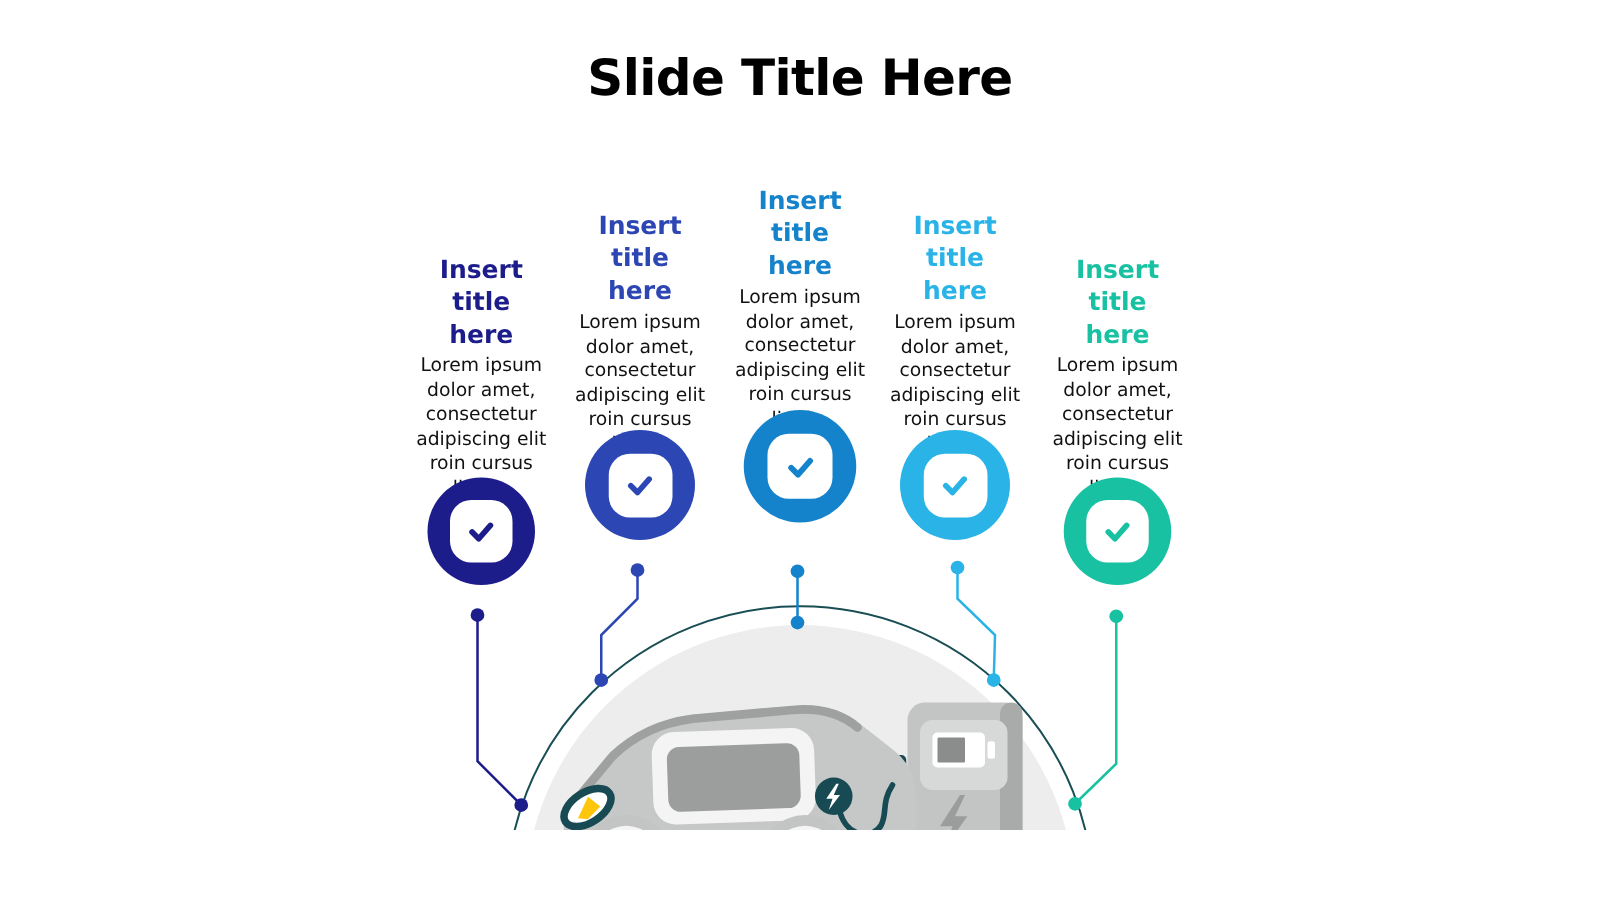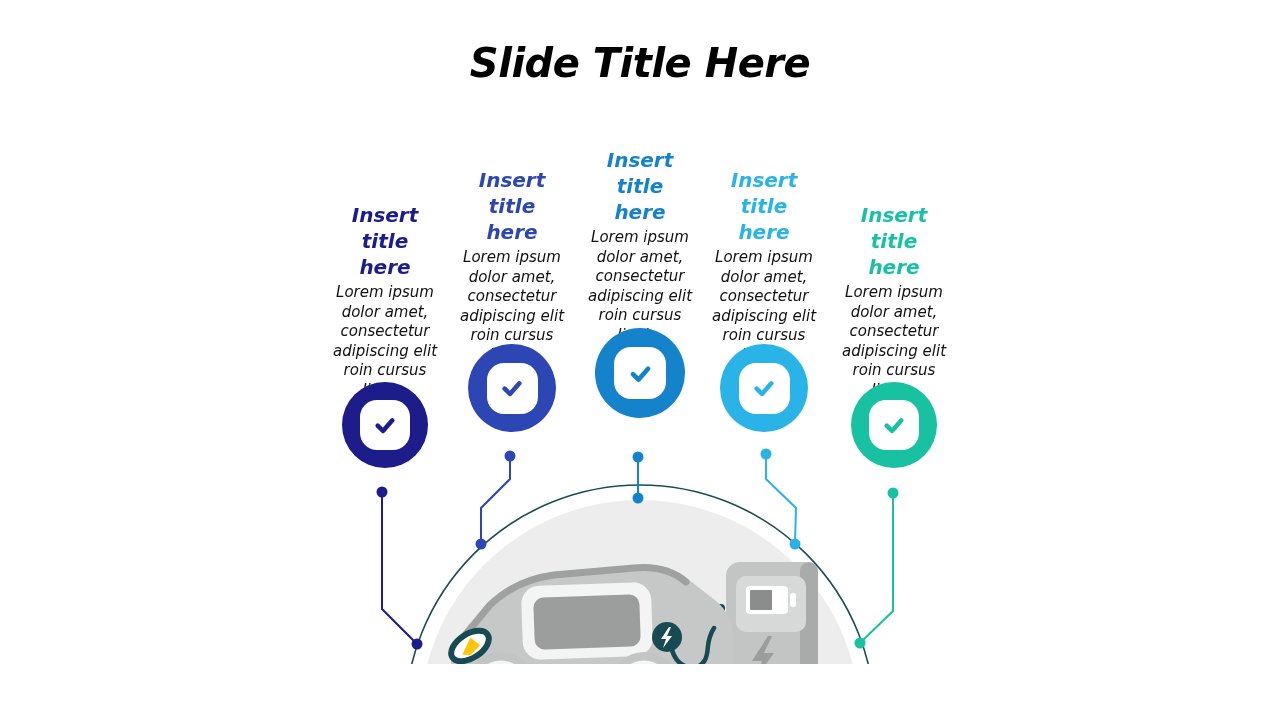--- a/index.html
+++ b/index.html
@@ -1,17 +1,17 @@
 <!DOCTYPE html>
 <html><head>
 <meta charset="utf-8">
 <style>
   html,body{margin:0;padding:0;background:#ffffff;}
   .slide{position:relative;width:1280px;height:664px;overflow:hidden;background:#ffffff;
-         font-family:"DejaVu Sans","Liberation Sans",sans-serif;font-style:italic;}
+         font-family:"DejaVu Sans","Liberation Sans",sans-serif;}
   .slide-title{position:absolute;left:0;top:40px;width:1280px;text-align:center;
                font-size:40px;font-weight:bold;color:#000;letter-spacing:-0.5px;}
   .col{position:absolute;width:130px;text-align:center;}
   .col-title{display:block;width:104px;margin:0 auto;font-size:20px;line-height:26px;font-weight:bold;}
   .col-body{display:block;width:128px;margin:3px auto 0;font-size:15px;line-height:19.5px;color:#111;}
   .badge{position:absolute;border-radius:50%;display:flex;align-items:center;justify-content:center;}
   .squircle{background:#ffffff;border-radius:17px;display:flex;align-items:center;justify-content:center;}
   .squircle svg{display:block;}
   .scene{position:absolute;left:0;top:0;width:1280px;height:720px;}
 </style>

